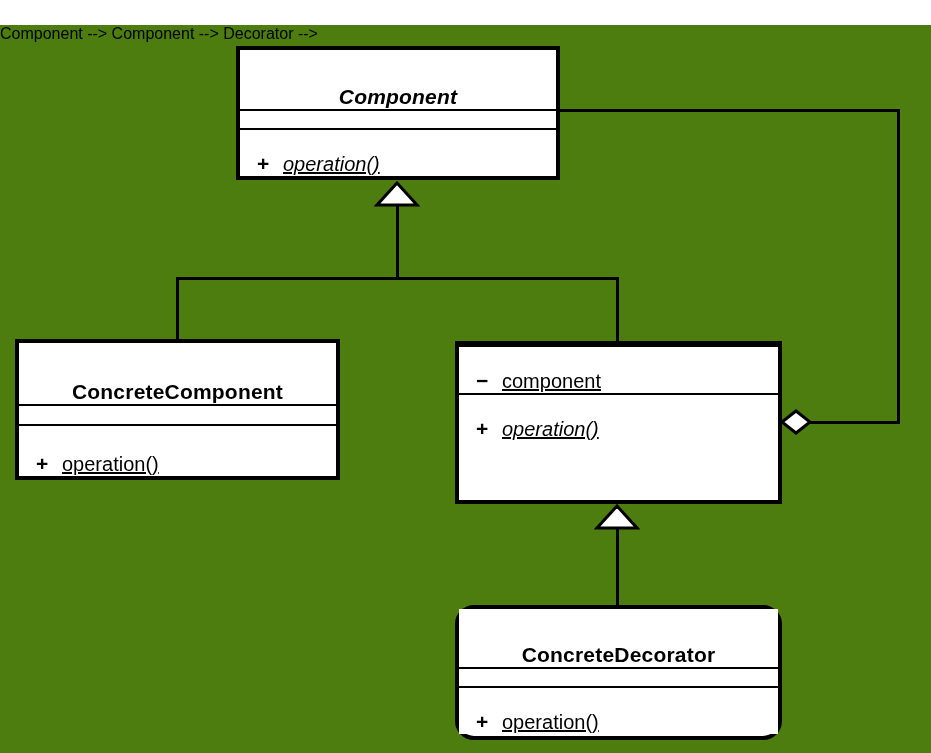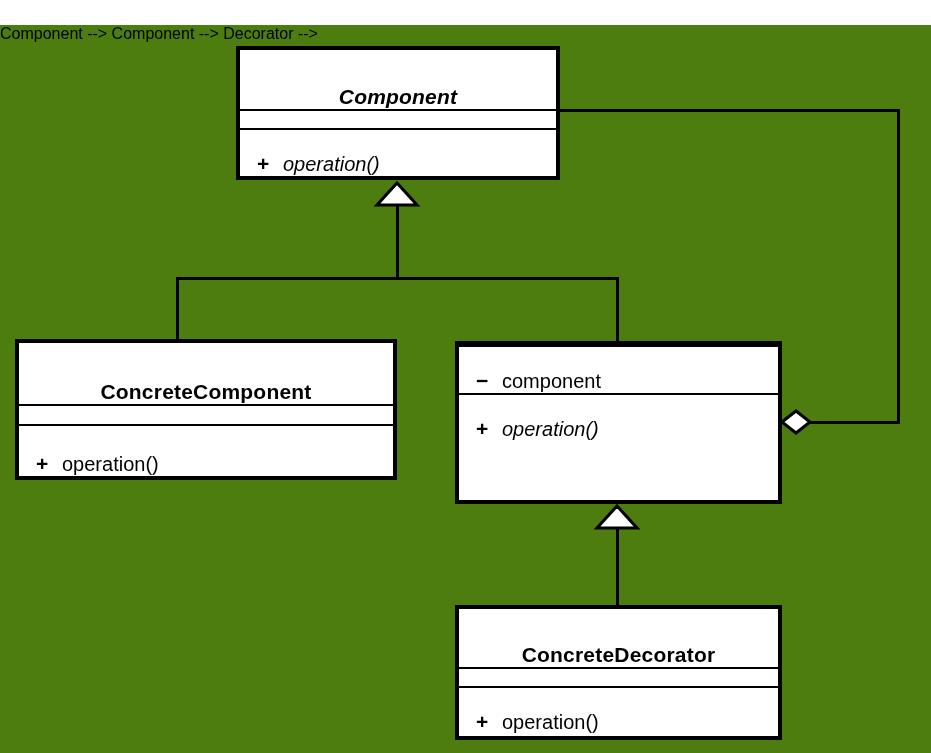--- a/index.html
+++ b/index.html
@@ -57,20 +57,21 @@
   }
   .member-visibility {
     font-size: 21px;
     font-weight: bold;
     width: 26px;
     display: inline-block;
     flex: none;
   }
   .member-label {
     font-size: 20px;
+    text-decoration: underline;
   }
   .member-label.abstract {
     font-style: italic;
   }
   .empty-compartment {
     
   }
 
   
   .edge-line {
@@ -140,21 +141,21 @@
     <div class="uml-compartment sep-top empty-compartment" style="height:19px;"></div>
     <div class="uml-compartment sep-top" style="height:48px;">
       <div class="member-row">
         <span class="member-visibility">+</span>
         <span class="member-label abstract">operation()</span>
       </div>
     </div>
   </div>
 
   
-  <div class="uml-class" style="left:15px; top:314px; width:382px; height:141px;">
+  <div class="uml-class" style="left:15px; top:314px; width:325px; height:141px;">
     <div class="uml-compartment name-compartment" style="height:61px;">
       <span class="class-name">ConcreteComponent</span>
     </div>
     <div class="uml-compartment sep-top empty-compartment" style="height:20px;"></div>
     <div class="uml-compartment sep-top" style="height:52px;">
       <div class="member-row">
         <span class="member-visibility">+</span>
         <span class="member-label">operation()</span>
       </div>
     </div>
@@ -170,21 +171,21 @@
     </div>
     <div class="uml-compartment sep-top" style="height:48px;">
       <div class="member-row">
         <span class="member-visibility">+</span>
         <span class="member-label abstract">operation()</span>
       </div>
     </div>
   </div>
 
   
-  <div class="uml-class" style="left:455px; top:580px; width:327px; height:135px;">
+  <div class="uml-class" style="left:455px; top:580px; width:327px; height:135px;border-radius:19px;">
     <div class="uml-compartment name-compartment" style="height:58px;">
       <span class="class-name">ConcreteDecorator</span>
     </div>
     <div class="uml-compartment sep-top empty-compartment" style="height:19px;"></div>
     <div class="uml-compartment sep-top" style="height:48px;">
       <div class="member-row">
         <span class="member-visibility">+</span>
         <span class="member-label">operation()</span>
       </div>
     </div>

